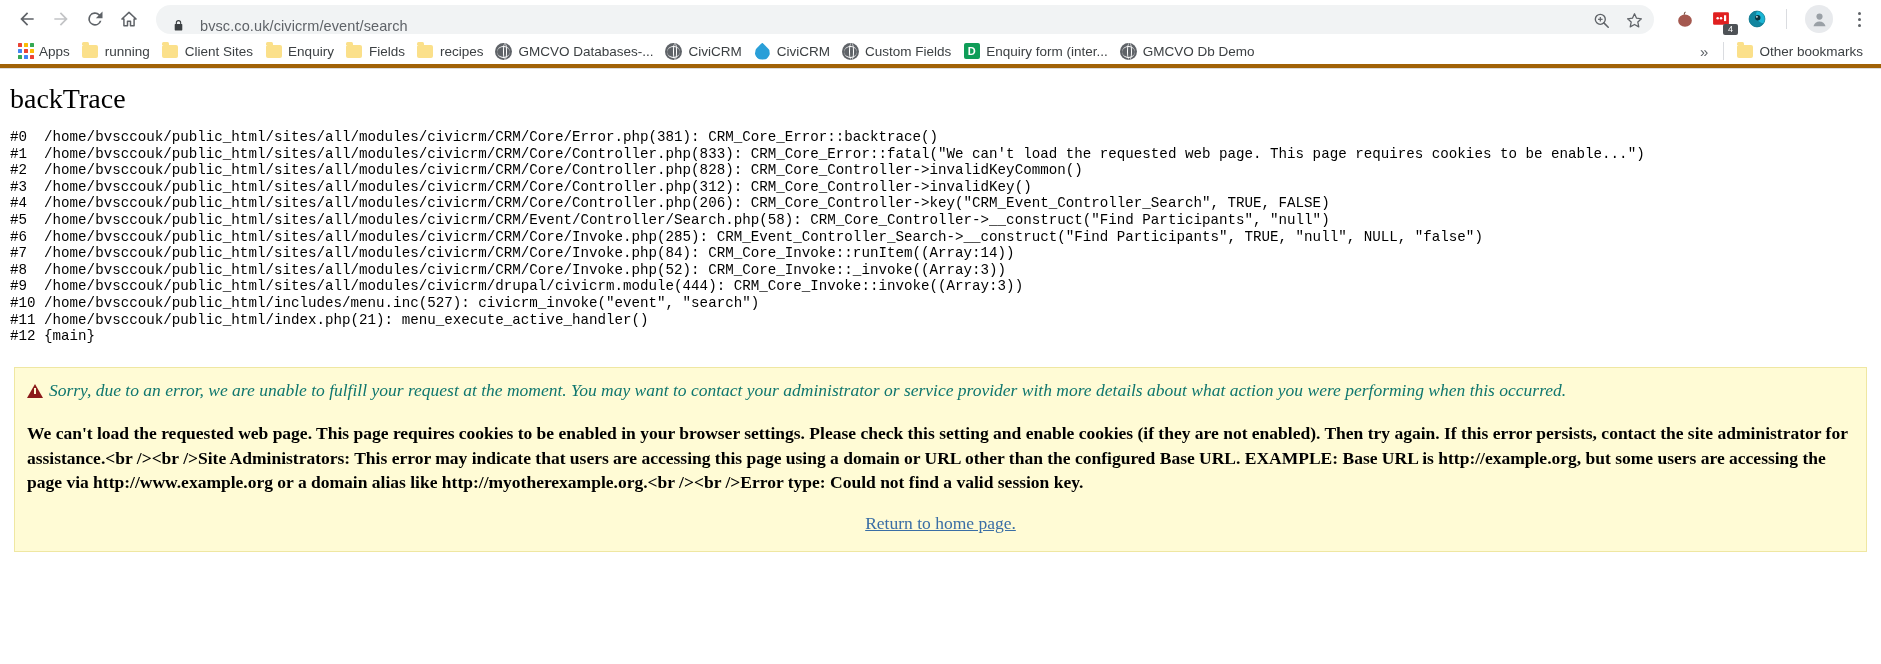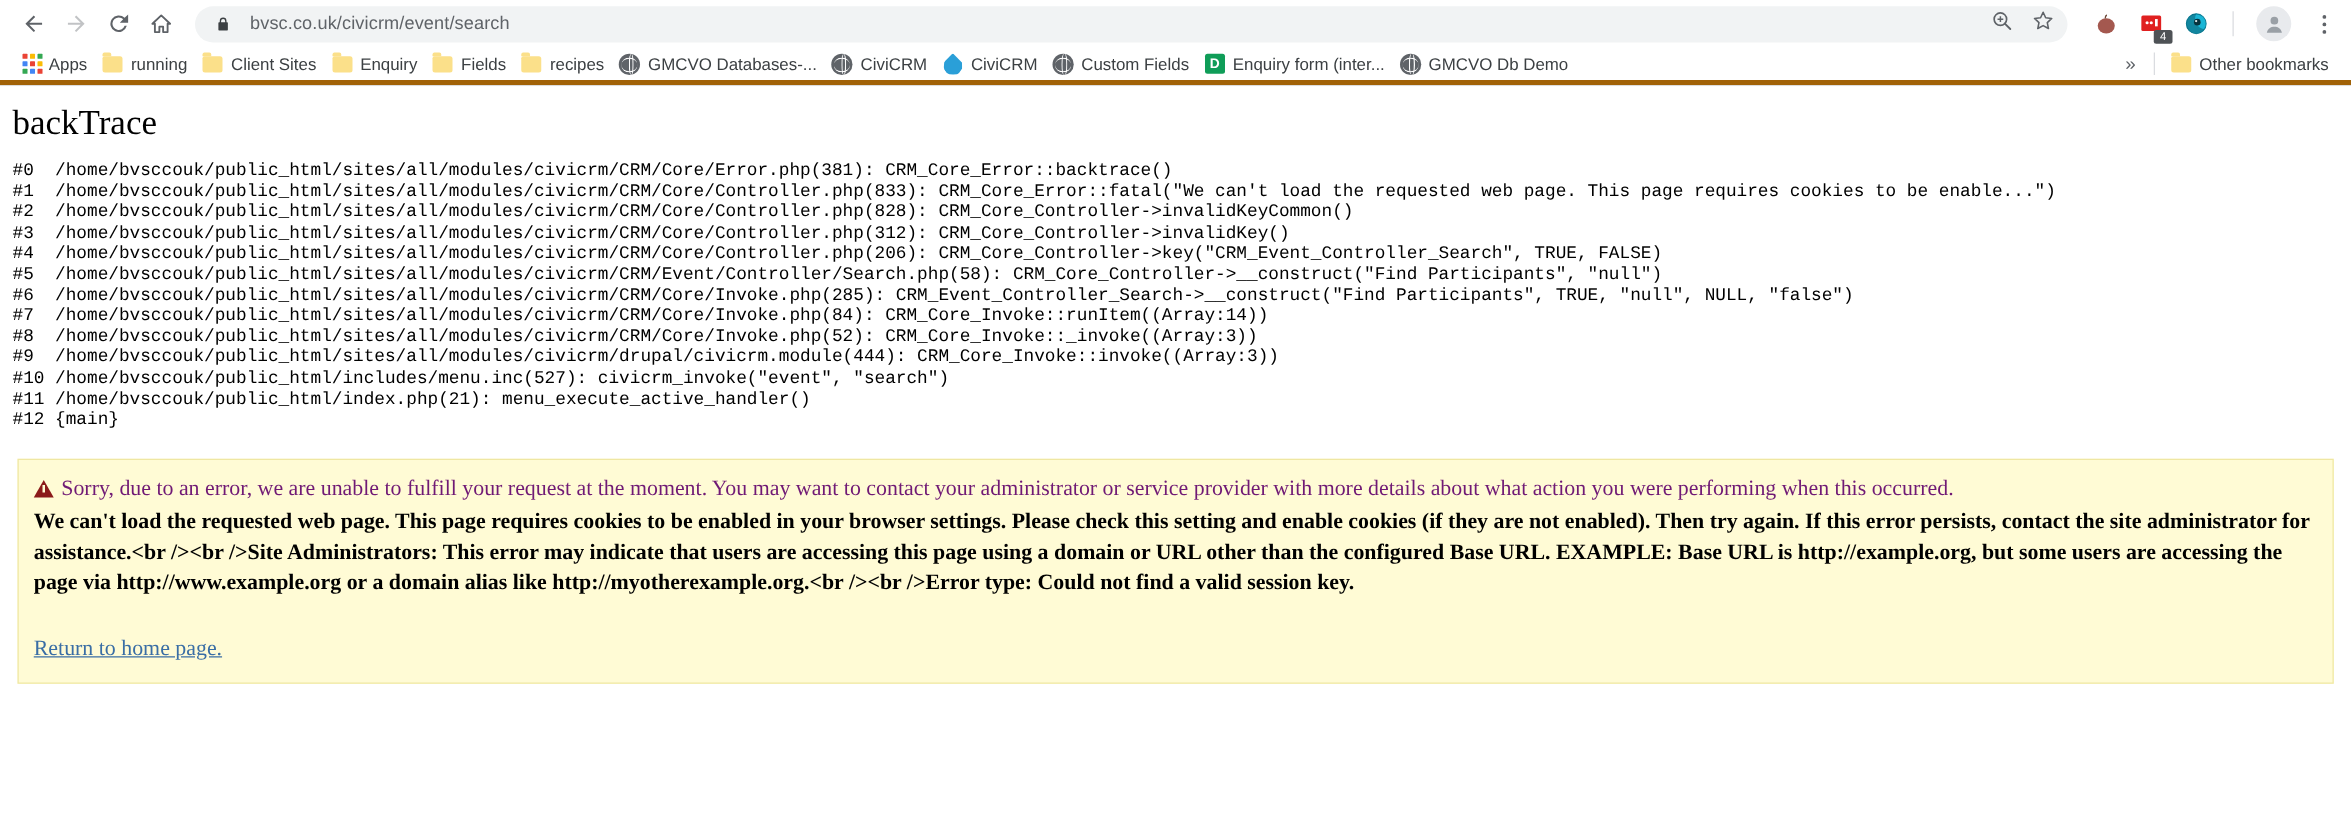--- a/index.html
+++ b/index.html
@@ -41,21 +41,21 @@
   .nav-btn svg { display: block; }
   .nav-btn.disabled svg { opacity: .38; }
 
   .omnibox {
     flex: 1 1 auto;
     height: 29px;
     margin: 0 8px 0 10px;
     background: #f1f3f4;
     border-radius: 15px;
     display: flex;
-    align-items: center;
+    align-items: flex-end;
     padding: 0 10px 0 14px;
     min-width: 0;
     cursor: text;
   }
   .lock-icon {
     width: 16px;
     height: 16px;
     flex: 0 0 auto;
     margin-right: 14px;
     display: flex;
@@ -269,23 +269,24 @@
     background: #fffbd5;
     border: 1px solid #efe7a2;
     padding: 10px 12px 16px 12px;
     box-sizing: border-box;
     font-family: "Liberation Serif", serif;
     font-size: 17.5px;
     line-height: 24.5px;
     color: #000;
   }
   .err-head {
-    color: #701a75;
+    color: #0f766e;
     display: block;
-    margin-bottom: 2px;
+    margin-bottom: 19px;
+    font-style: italic;
   }
   .warn-tri {
     display: inline-block;
     width: 0; height: 0;
     border-left: 8px solid transparent;
     border-right: 8px solid transparent;
     border-bottom: 14px solid #8b1a1a;
     position: relative;
     margin-right: 6px;
     vertical-align: -2px;
@@ -293,26 +294,27 @@
   .warn-tri::after {
     content: "";
     position: absolute;
     left: -1px; top: 4px;
     width: 2px; height: 6px;
     background: #fffbd5;
   }
   .err-body { display: block; margin-top: 1px; font-weight: bold; }
   .err-link {
     display: block;
-    margin-top: 28px;
+    margin-top: 16px;
     color: #3a6ea5;
     text-decoration: underline;
     cursor: pointer;
     font-family: "Liberation Serif", serif;
     font-size: 17.5px;
+    text-align: center;
   }
 </style>
 </head>
 <body>
 
 <div class="browser-chrome">
 
   <div class="toolbar">
 
     <div class="nav-btn">

